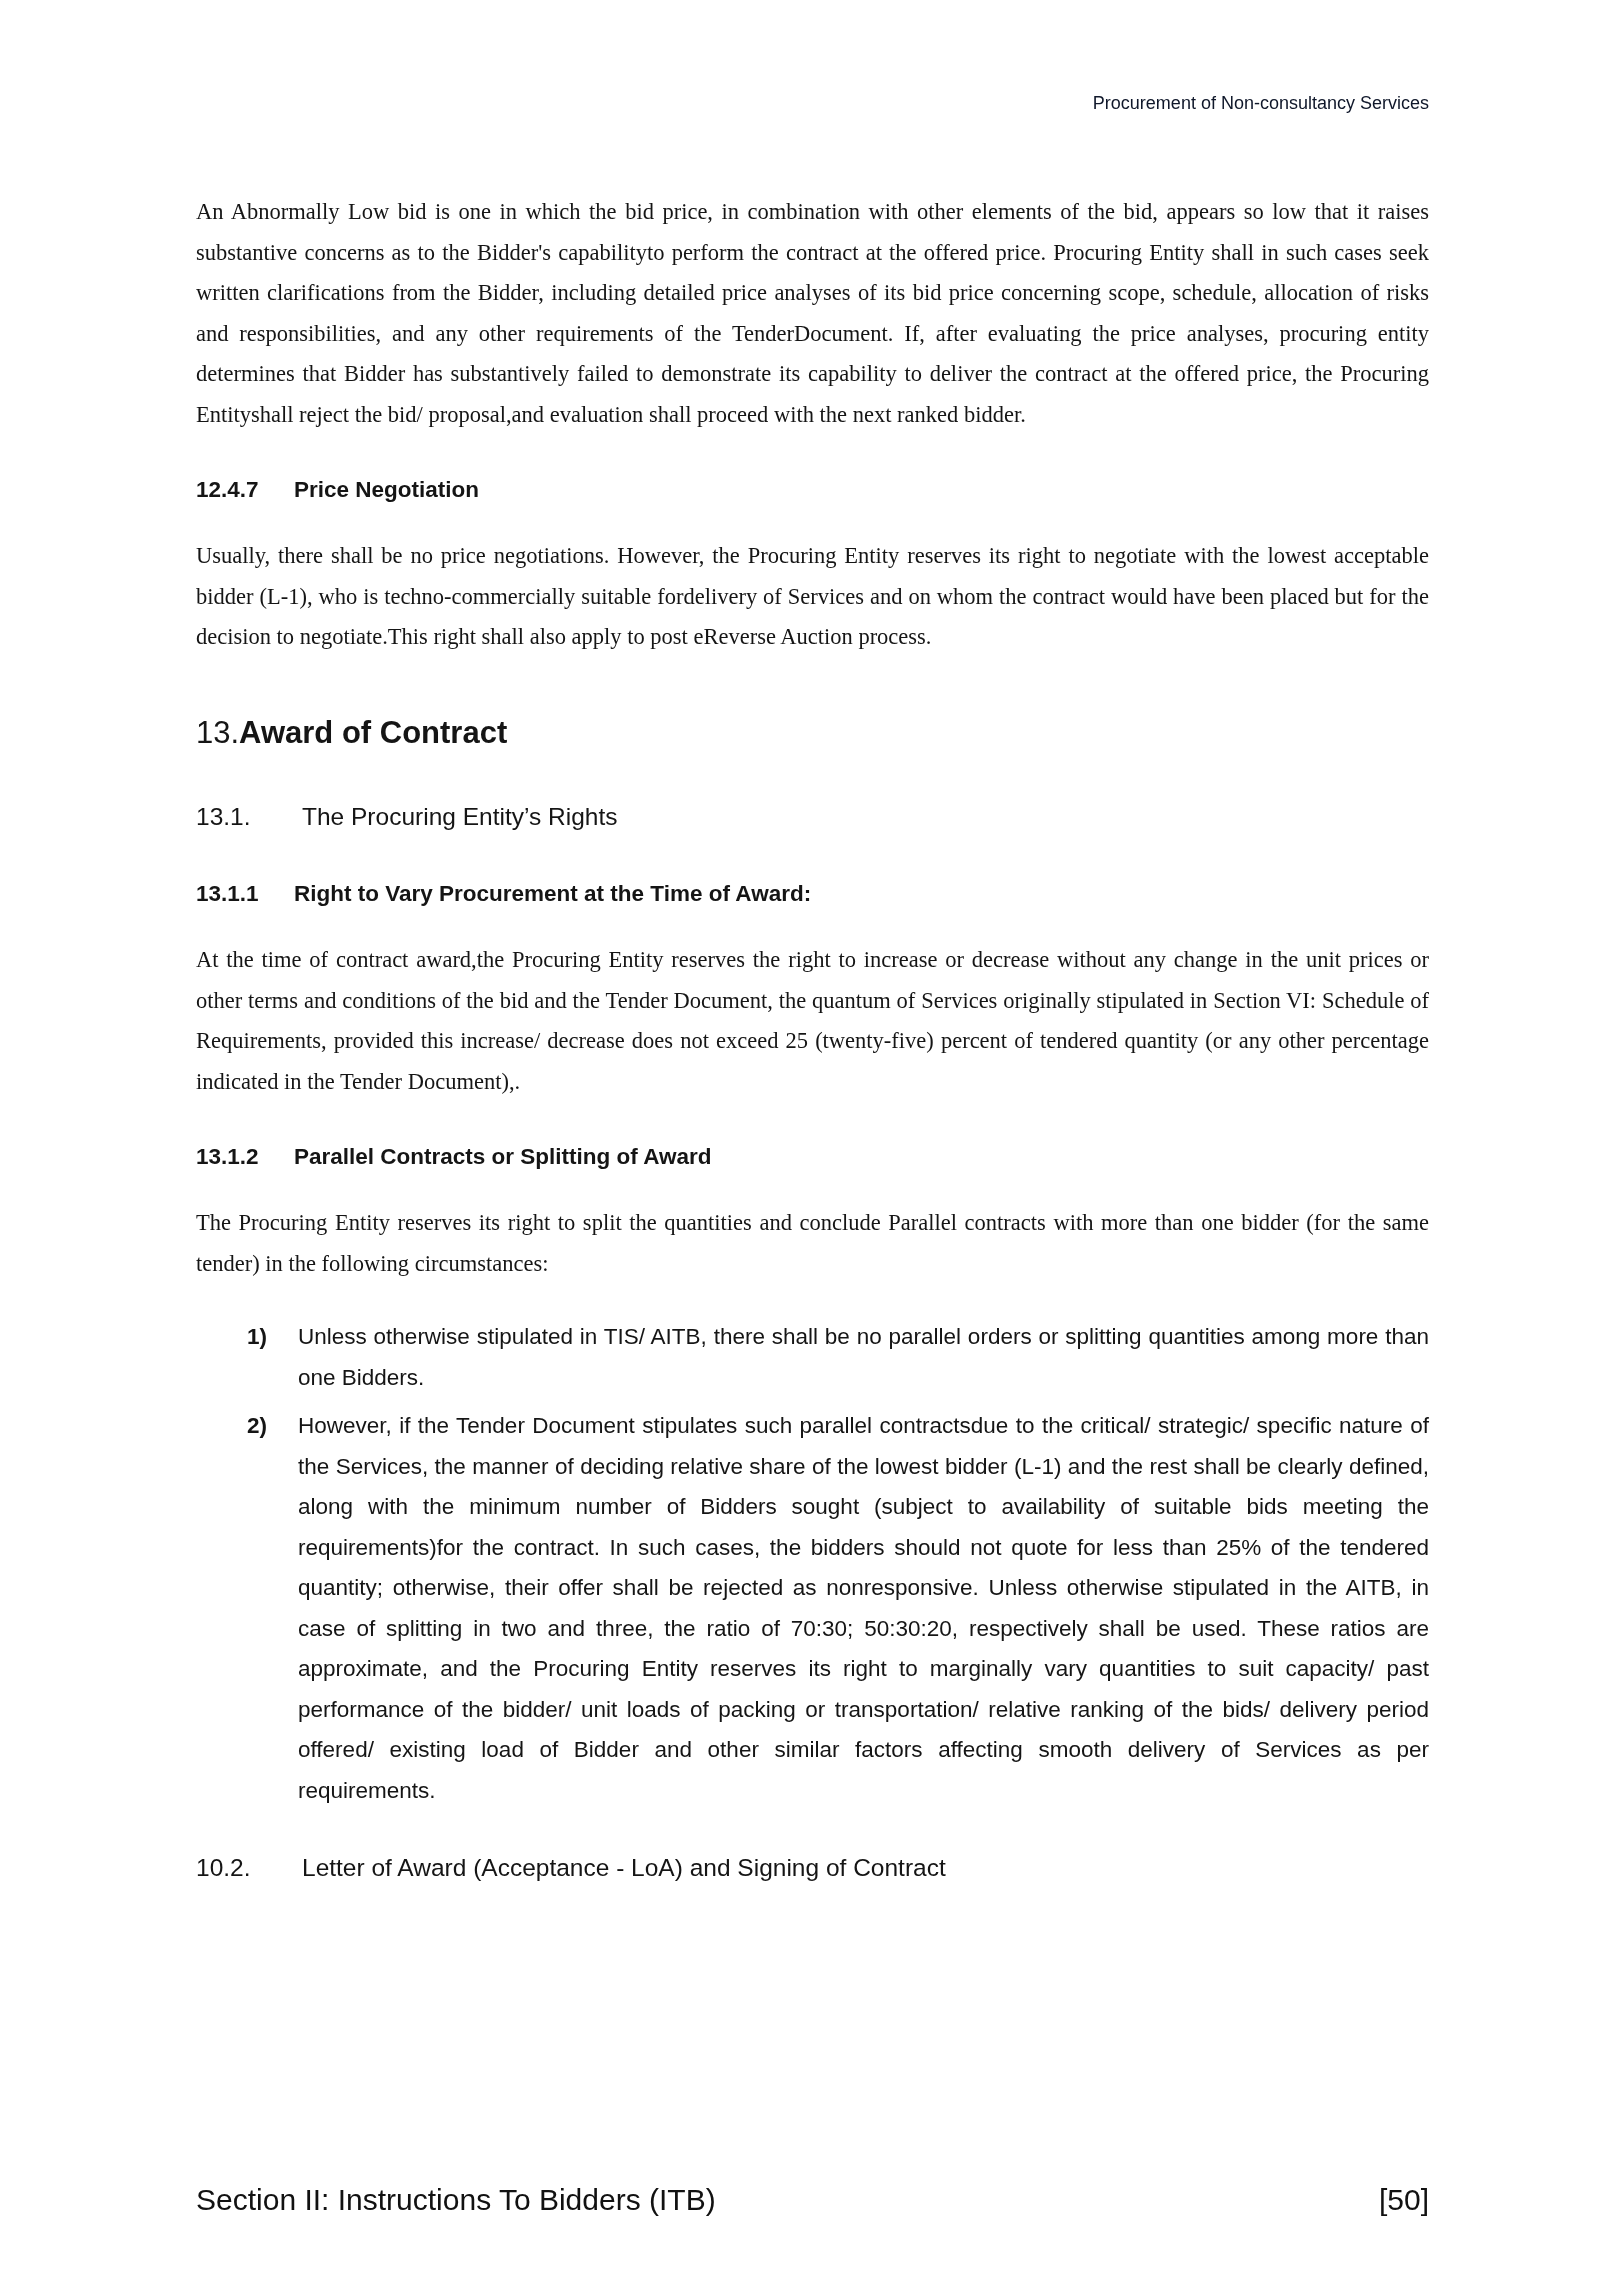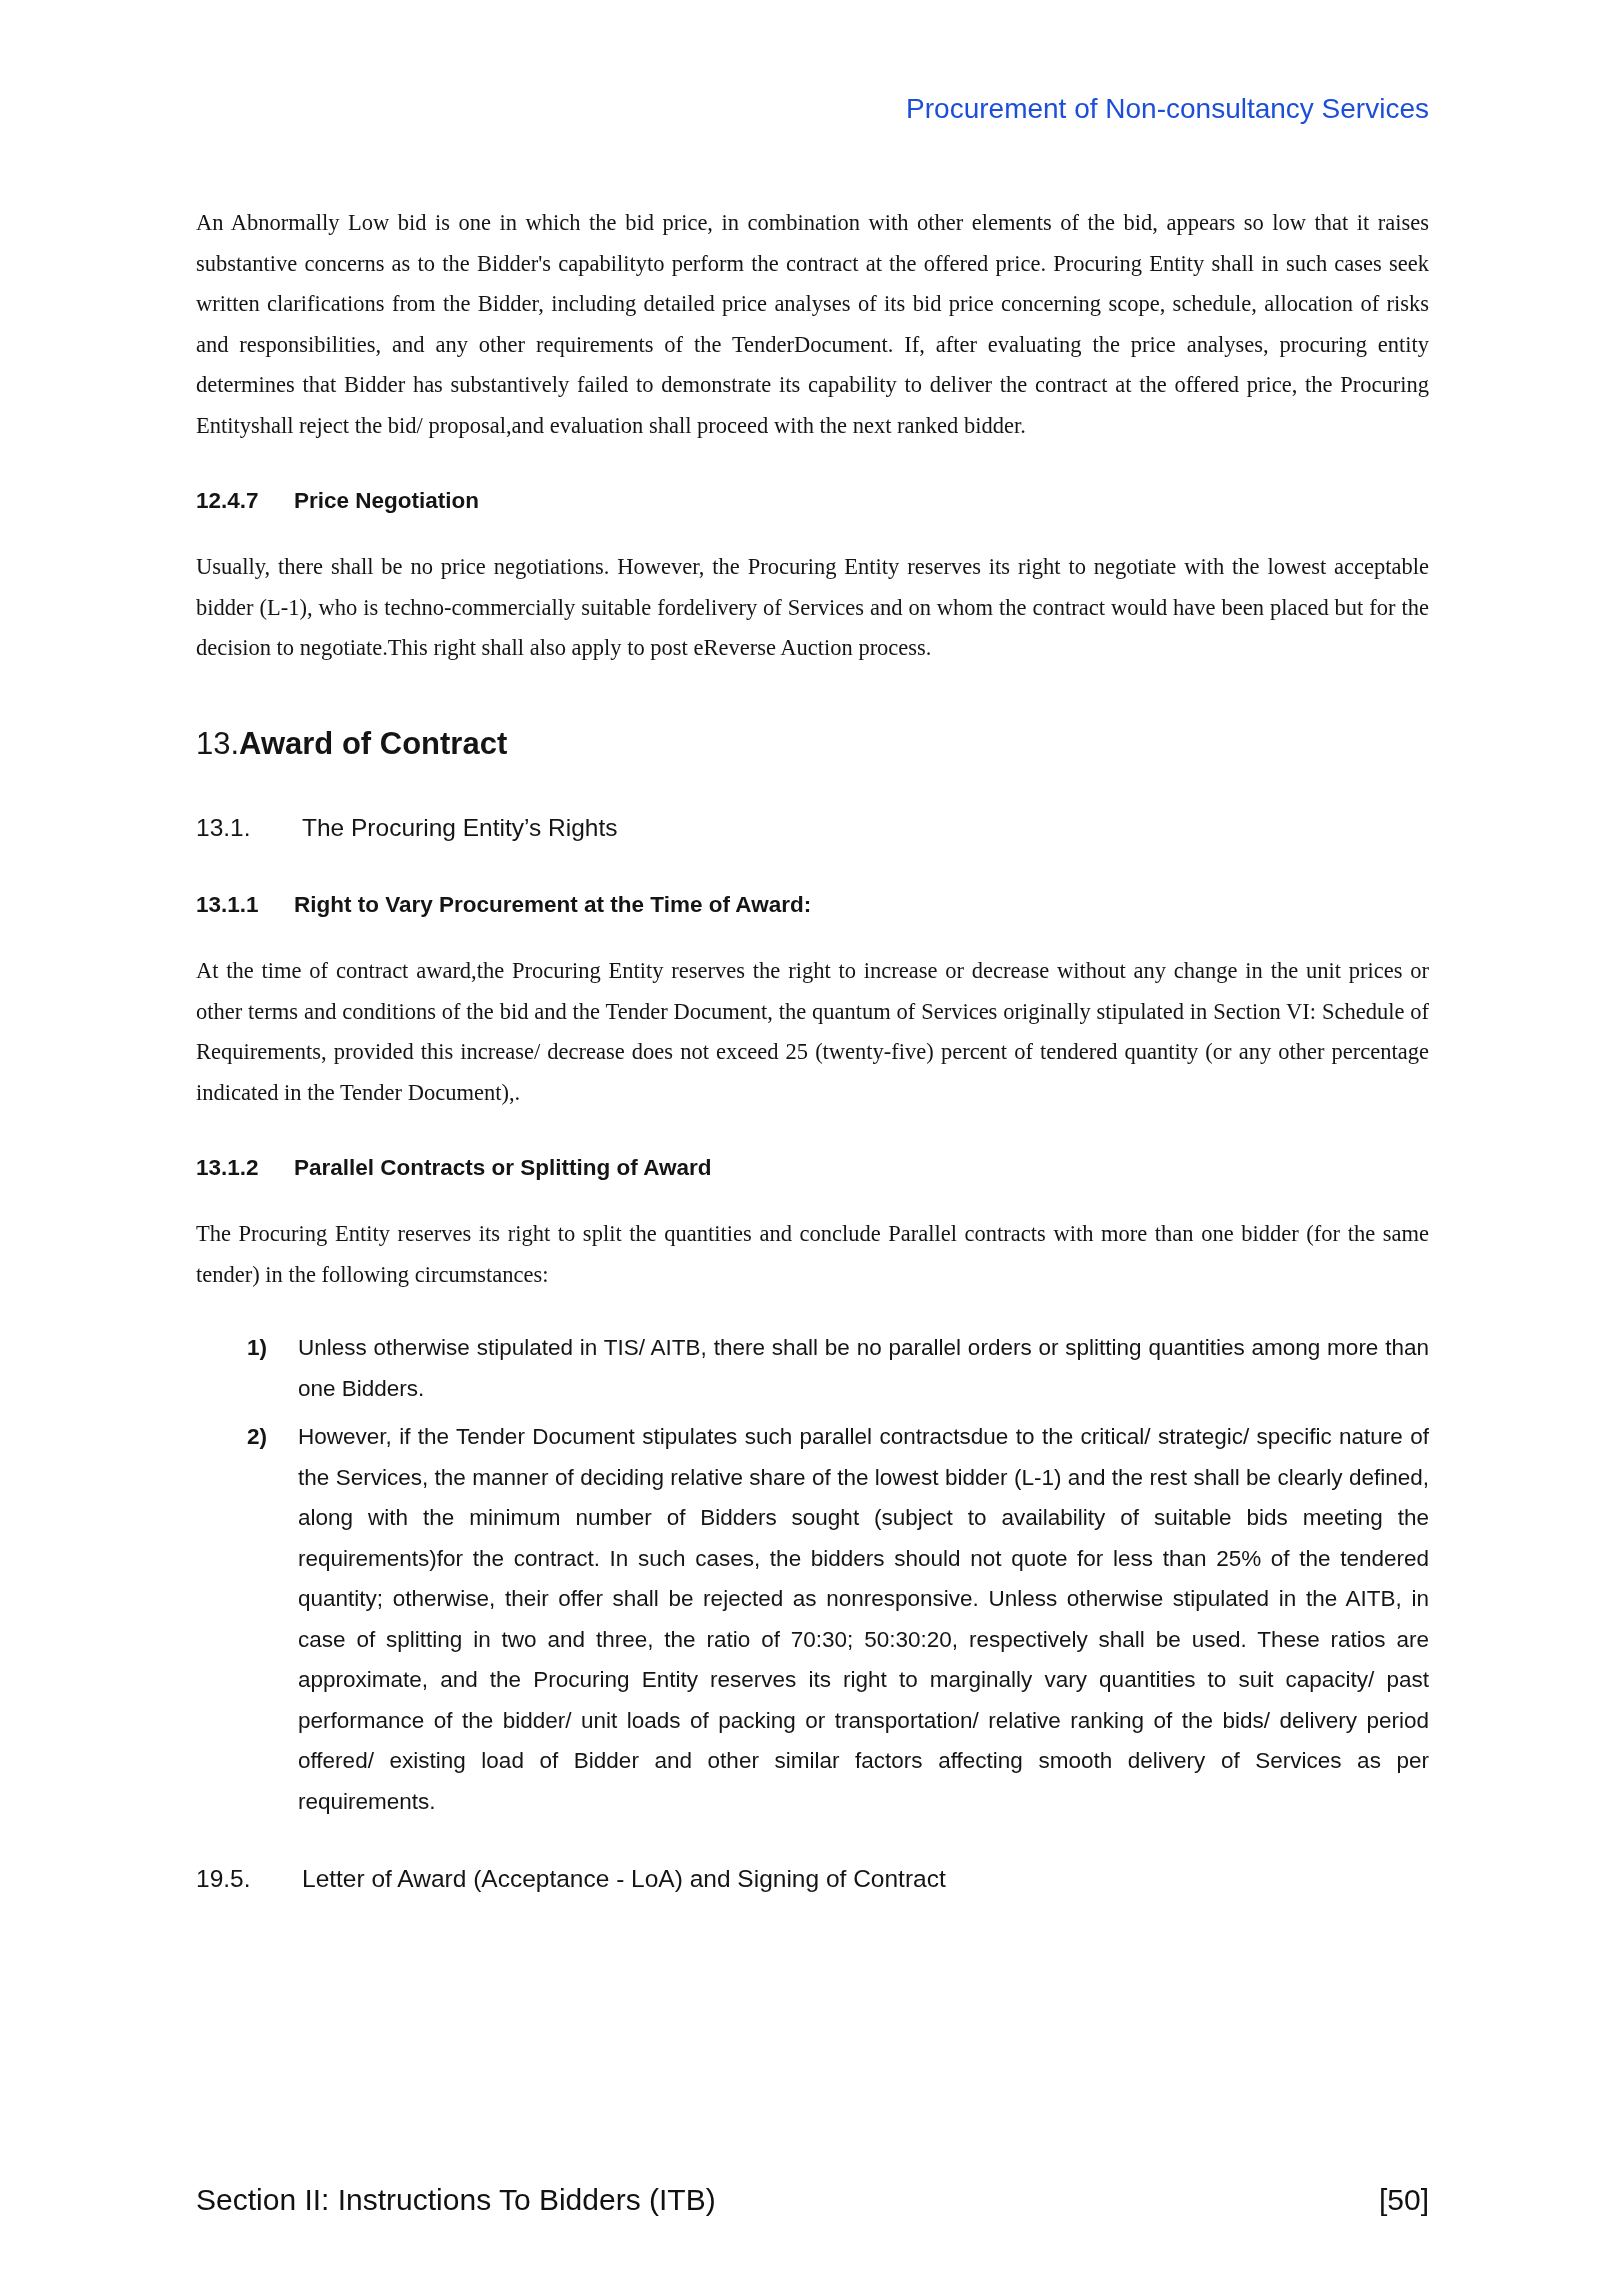--- a/index.html
+++ b/index.html
@@ -13,23 +13,23 @@
     overflow: hidden;
   }
   .page {
     position: absolute;
     inset: 0;
     padding: 93px 192px 0 196px;
     background: #ffffff;
   }
   .doc-header {
     text-align: right;
-    font-size: 28px;
+    font-size: 18px;
     margin-bottom: 78px;
-    color: #1d4ed8;
+    color: #0f172a;
   }
   .body-copy { font-size: 22.5px; line-height: 1.8; }
   p.para {
     text-align: justify;
     margin-bottom: 27.4px;
     font-family: Liberation Serif, serif;
   }
   h4.sub-heading {
     font-size: 22.5px;
     font-weight: bold;
@@ -119,21 +119,21 @@
         <span class="li-num">1)</span>
         <span class="li-text">Unless otherwise stipulated in TIS/ AITB, there shall be no parallel orders or splitting quantities among more than one Bidders.</span>
       </div>
       <div class="list-item">
         <span class="li-num">2)</span>
         <span class="li-text">However, if the Tender Document stipulates such parallel contractsdue to the critical/ strategic/ specific nature of the Services, the manner of deciding relative share of the lowest bidder (L-1) and the rest shall be clearly defined, along with the minimum number of Bidders sought (subject to availability of suitable bids meeting the requirements)for the contract. In such cases, the bidders should not quote for less than 25% of the tendered quantity; otherwise, their offer shall be rejected as nonresponsive. Unless otherwise stipulated in the AITB, in case of splitting in two and three, the ratio of 70:30; 50:30:20, respectively shall be used. These ratios are approximate, and the Procuring Entity reserves its right to marginally vary quantities to suit capacity/ past performance of the bidder/ unit loads of packing or transportation/ relative ranking of the bids/ delivery period offered/ existing load of Bidder and other similar factors affecting smooth delivery of Services as per requirements.</span>
       </div>
     </div>
 
     <h3 class="section-heading">
-      <span class="h-num">19.5.</span><span class="h-title">Letter of Award (Acceptance - LoA) and Signing of Contract</span>
+      <span class="h-num">10.2.</span><span class="h-title">Letter of Award (Acceptance - LoA) and Signing of Contract</span>
     </h3>
 
   </div>
 
   <div class="doc-footer">
     <span>Section II: Instructions To Bidders (ITB)</span>
     <span>[50]</span>
   </div>
 
 </div>

